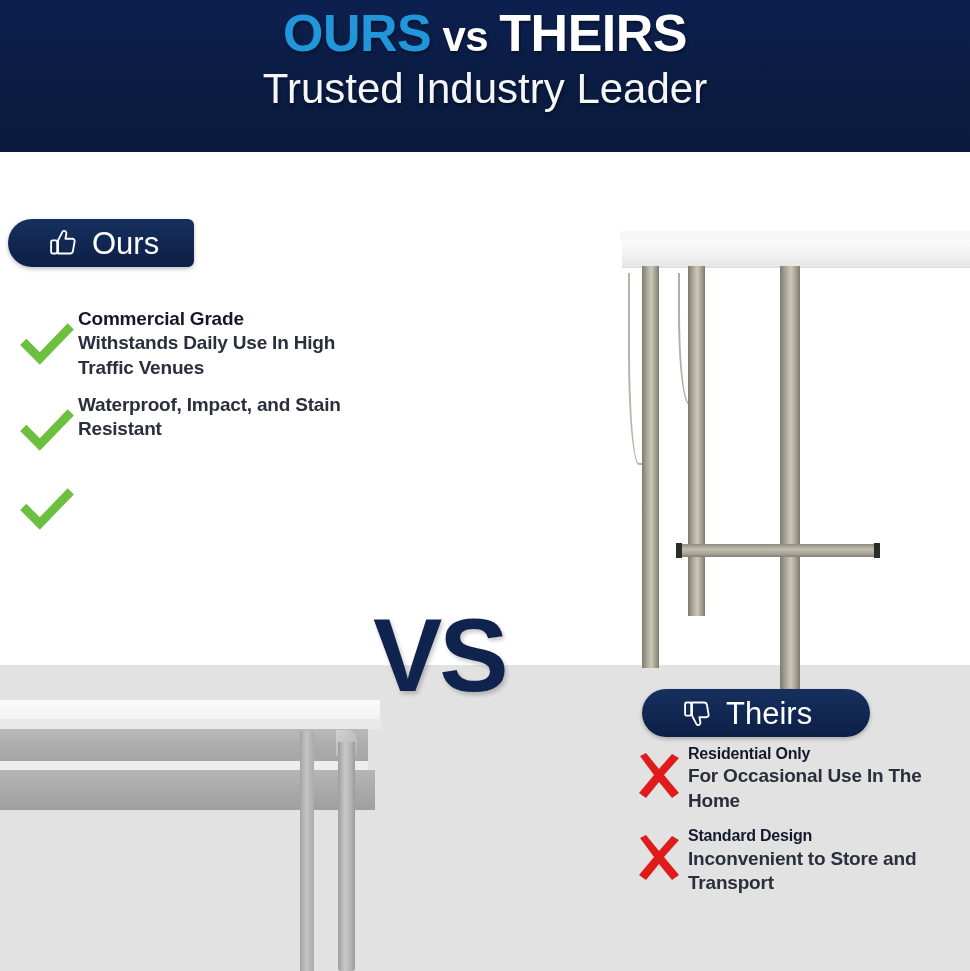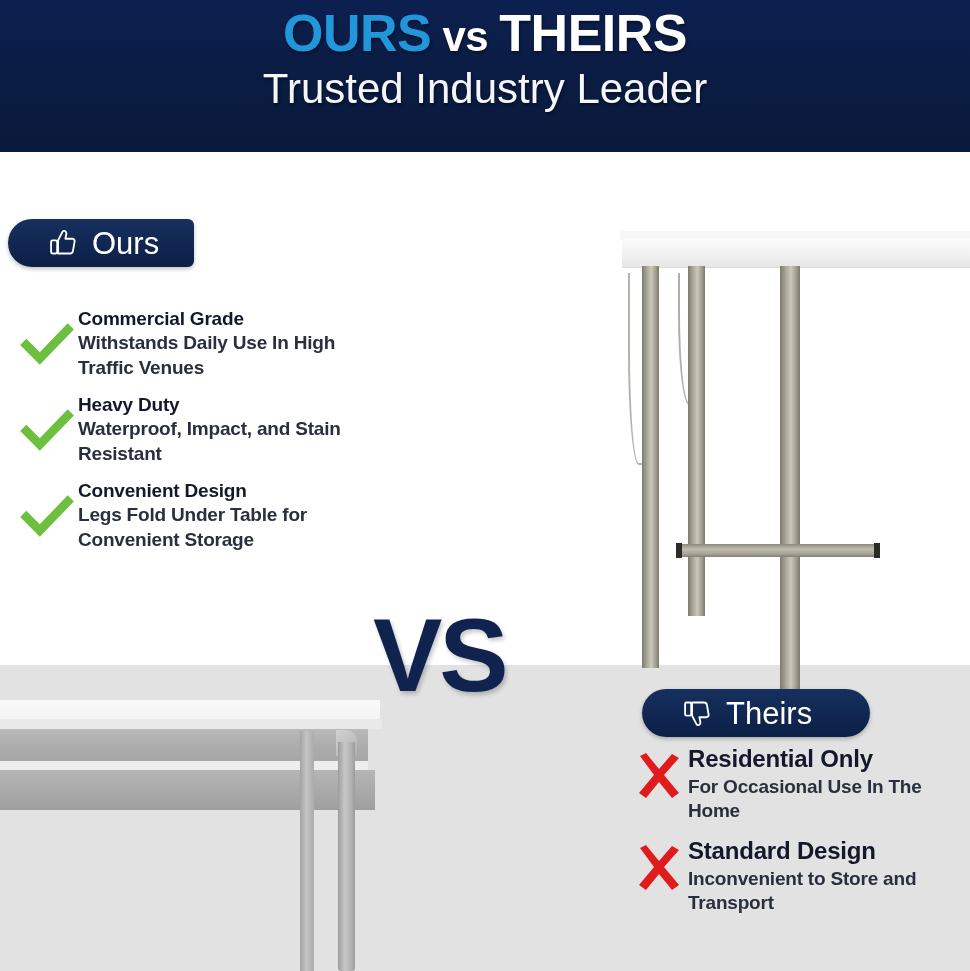--- a/index.html
+++ b/index.html
@@ -63,21 +63,21 @@
   .list-theirs .feat-mark{flex:0 0 58px;width:58px;height:52px;margin-top:8px;}
   .feat-text{flex:1 1 auto;padding-top:2px;}
   .feat-title{
     color:#13182c;font-size:19px;font-weight:bold;line-height:1.28;
     letter-spacing:-0.2px;
   }
   .feat-desc{
     color:#2a2f3d;font-size:19px;font-weight:bold;line-height:1.28;
     letter-spacing:-0.2px;
   }
-  .list-theirs .feat-title{font-size:24px;}
+  .list-theirs .feat-title{font-size:16px;}
   .list-theirs .feat-desc{font-size:19px;}
 
   
   .vs-mark{
     position:absolute;left:373px;top:603px;
     font-size:104px;font-weight:bold;color:#10234e;
     letter-spacing:-3px;line-height:1;
     text-shadow:2px 3px 4px rgba(0,0,0,.22);
   }
 
@@ -208,33 +208,28 @@
         <div class="feat-title">Commercial Grade</div>
         <div class="feat-desc">Withstands Daily Use In High Traffic Venues</div>
       </div>
     </div>
 
     <div class="feat-row">
       <svg class="feat-mark" viewBox="0 0 60 52">
         <path d="M4 27 L10 21 L23 34 L50 6 L56 12 L23 46 Z" fill="#6cbf3f"></path>
       </svg>
       <div class="feat-text">
-        <div class="feat-title">Heavy Duty</div>
         <div class="feat-desc">Waterproof, Impact, and Stain Resistant</div>
       </div>
     </div>
 
     <div class="feat-row">
       <svg class="feat-mark" viewBox="0 0 60 52">
         <path d="M4 27 L10 21 L23 34 L50 6 L56 12 L23 46 Z" fill="#6cbf3f"></path>
       </svg>
-      <div class="feat-text">
-        <div class="feat-title">Convenient Design</div>
-        <div class="feat-desc">Legs Fold Under Table for Convenient Storage</div>
-      </div>
     </div>
 
   </div>
 
   <div class="vs-mark">VS</div>
 
   <div class="table-theirs">
     <div class="tt-top"></div>
     <div class="tt-topedge"></div>
     <div class="tt-apron1"></div>

